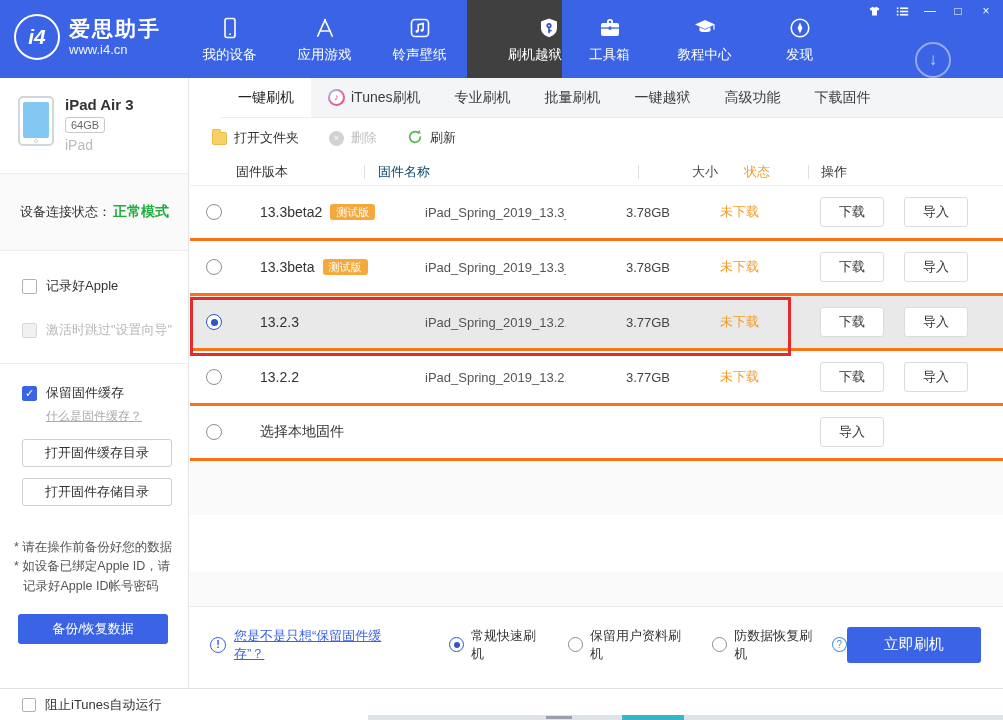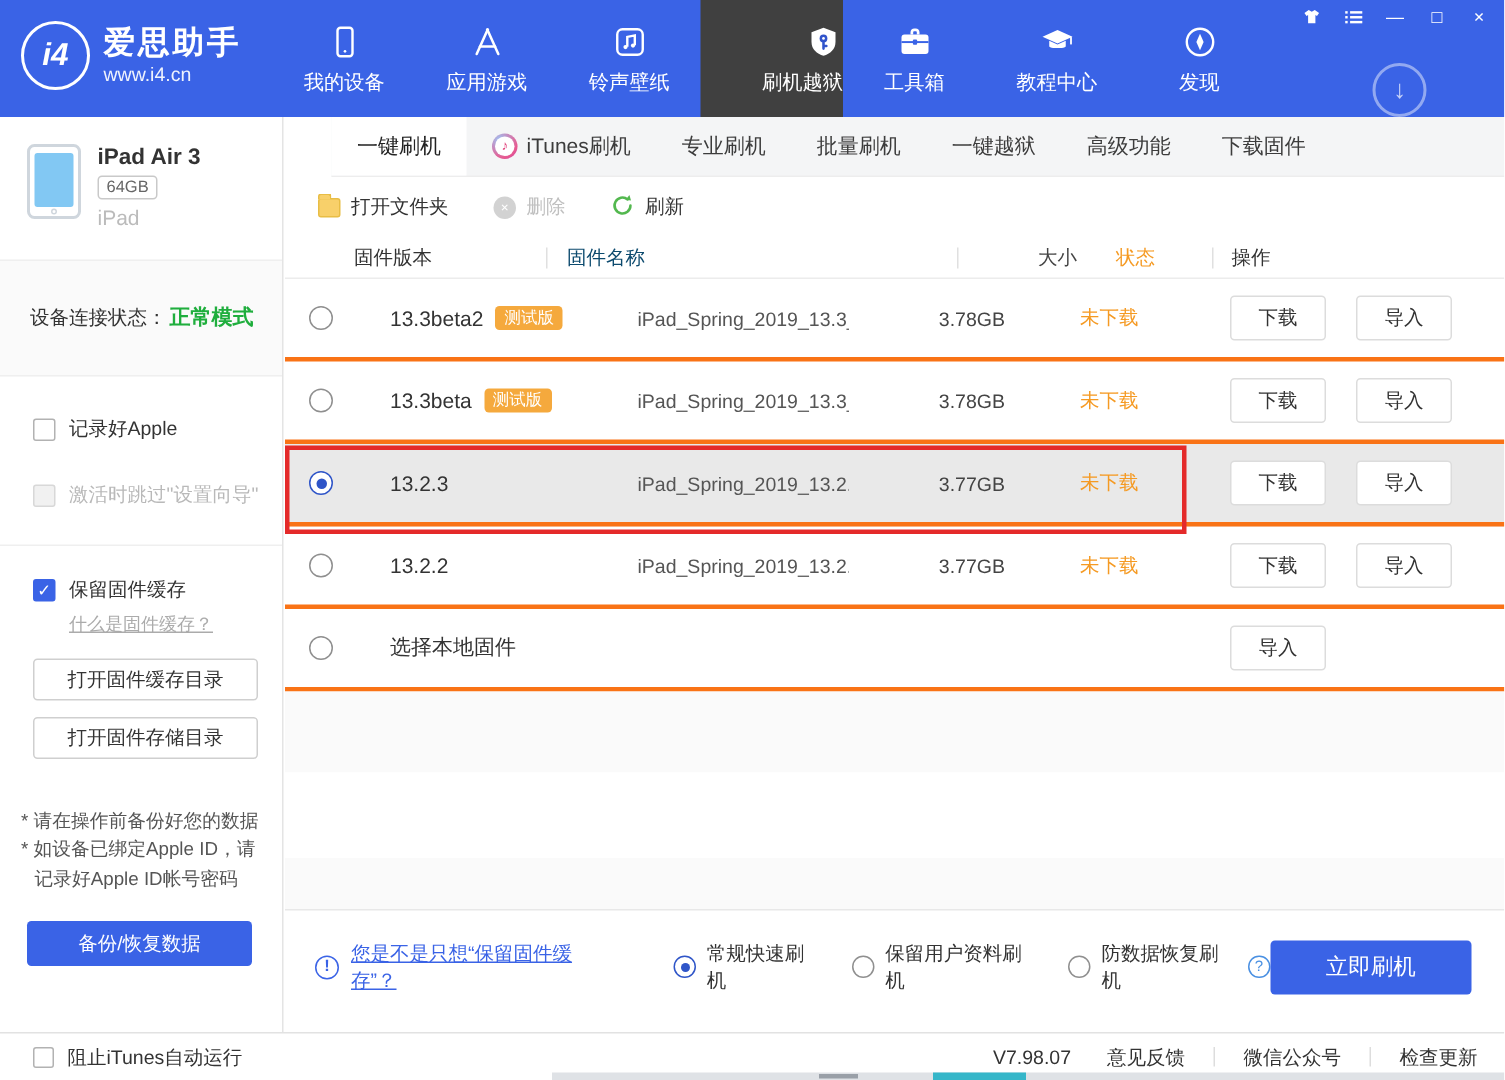--- a/index.html
+++ b/index.html
@@ -431,28 +431,20 @@
     </div>
 
     <div class="red-box"></div>
   </main>
 
   <footer class="statusbar">
     <label class="sb-left">
       <span class="cb"></span>
       <span>阻止iTunes自动运行</span>
     </label>
-    <div class="sb-right">
-      <span class="sb-version">V7.98.07</span>
-      <span class="sb-link">意见反馈</span>
-      <span class="sb-sep"></span>
-      <span class="sb-link">微信公众号</span>
-      <span class="sb-sep"></span>
-      <span class="sb-link">检查更新</span>
-    </div>
   </footer>
 
   <div class="bottom-sliver">
     <span class="sliver-mark"></span>
     <span class="sliver-teal"></span>
   </div>
 
 </div>
 
 </body></html>

